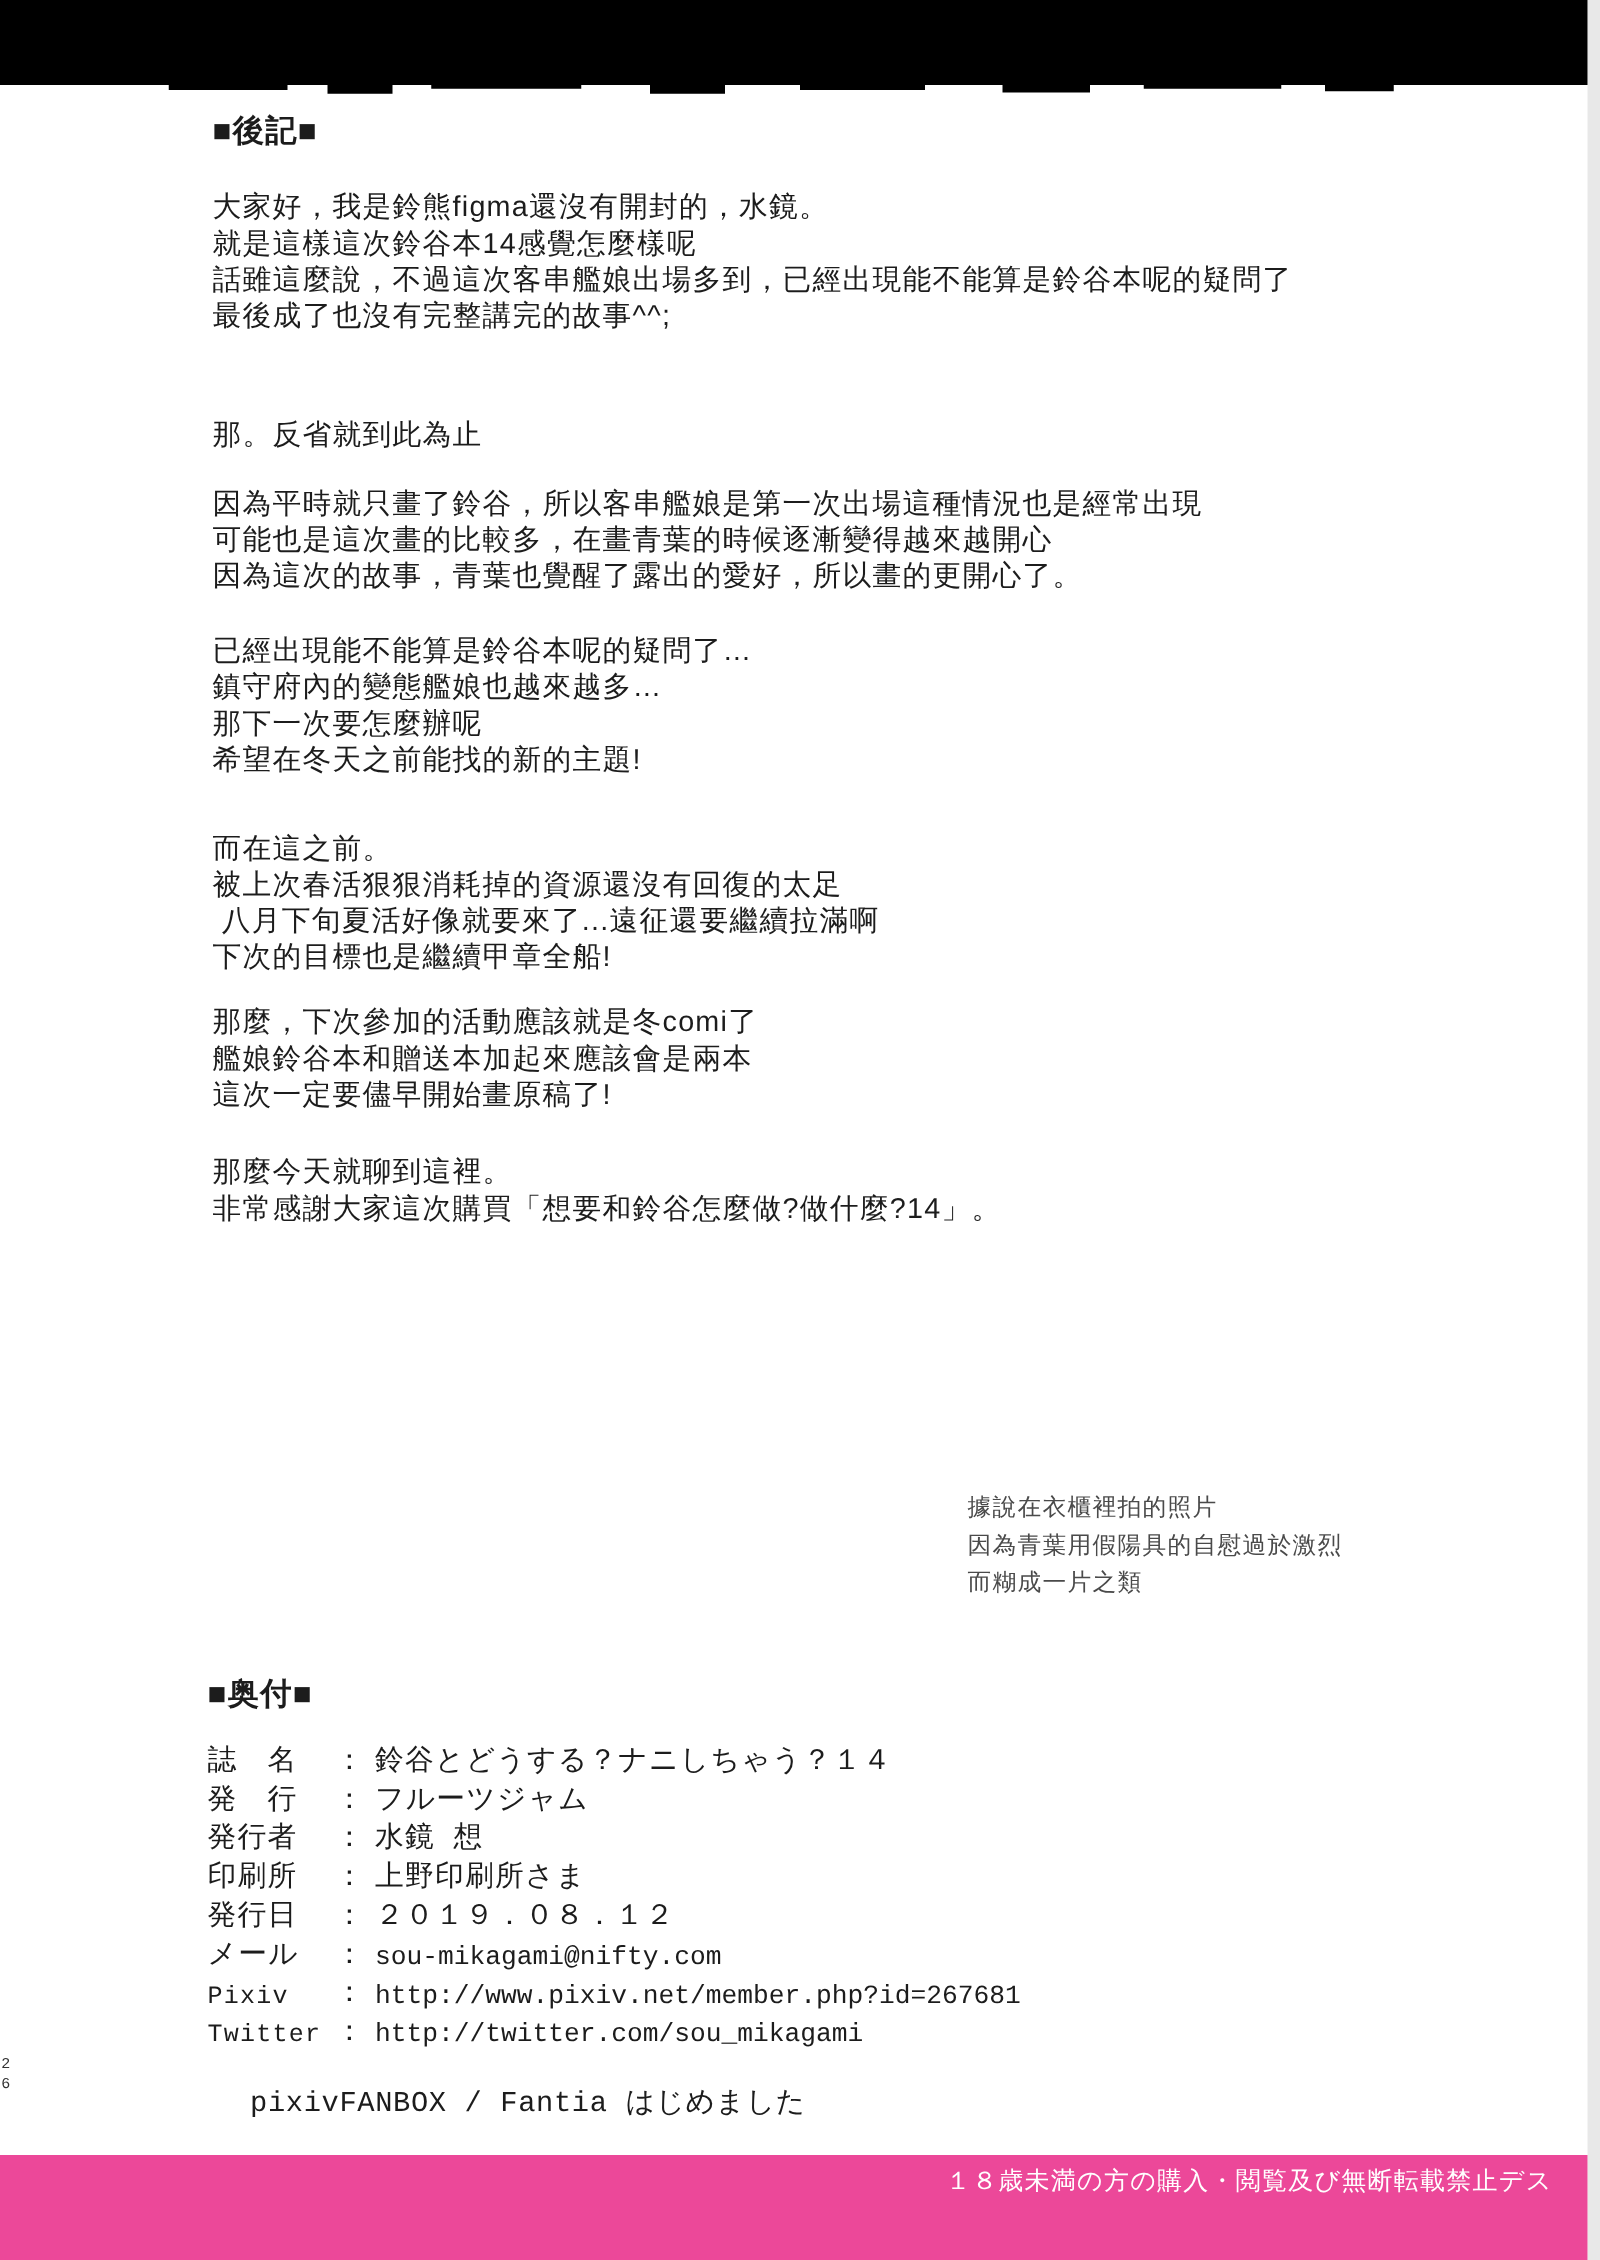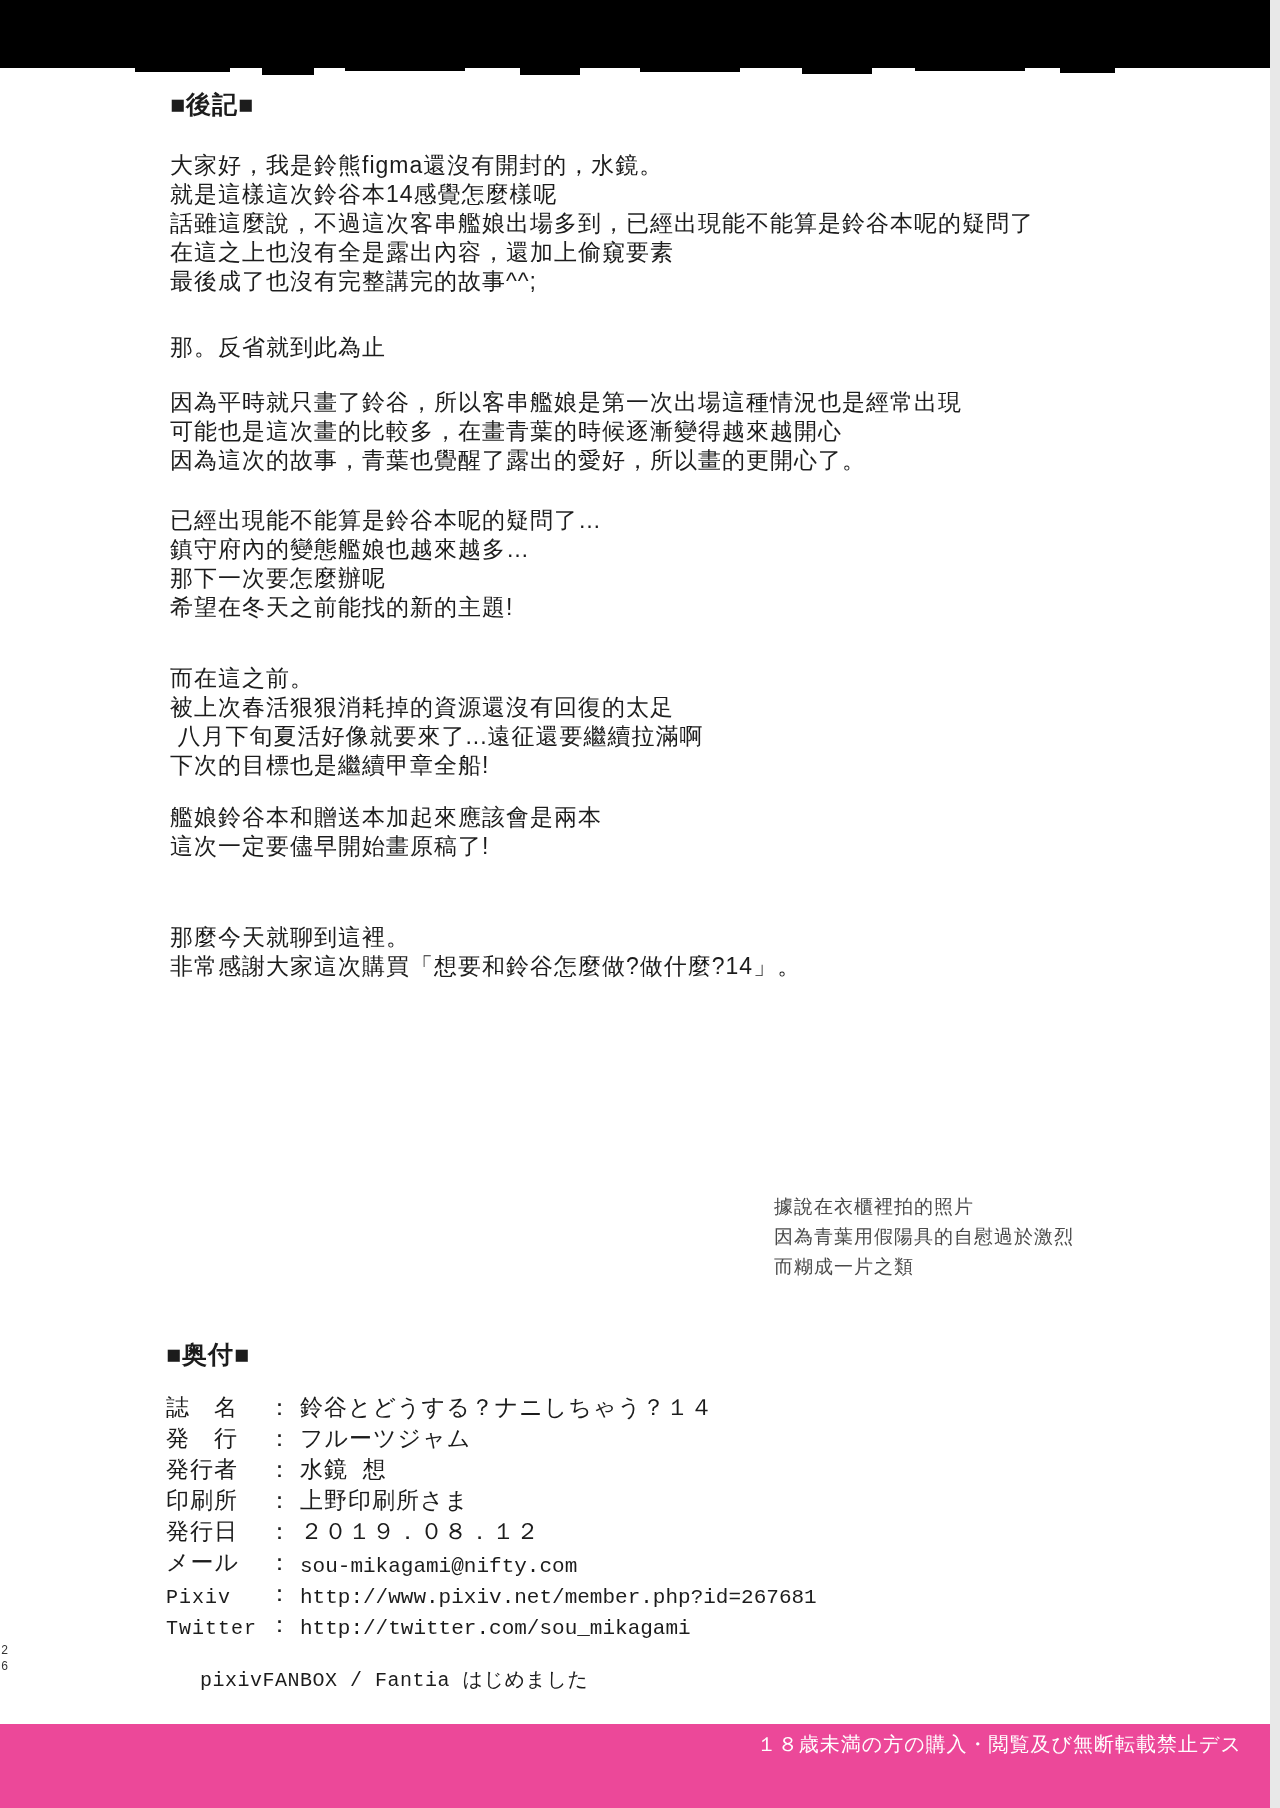--- a/index.html
+++ b/index.html
@@ -42,21 +42,21 @@
   .colophon{position:absolute;left:166px;top:1392px;font-family:"Liberation Mono", monospace;}
   .colophon-row{display:flex;height:31px;align-items:flex-end;}
   .col-label{width:102px;font-size:23px;letter-spacing:1px;white-space:pre;}
   .col-label.latin{font-size:20px;padding-top:2px;}
   .col-sep{width:32px;font-size:23px;}
   .col-value{font-size:23px;letter-spacing:1px;white-space:pre;}
   .col-value.latin{font-size:21px;letter-spacing:0;padding-top:2px;}
   .fanbox-note{
     position:absolute;left:200px;top:1666px;
     font-family:"Liberation Mono", monospace;
-    font-size:20px;letter-spacing:0.5px;white-space:nowrap;
+    font-size:23px;letter-spacing:0.5px;white-space:nowrap;
   }
   
   .page-number{
     position:absolute;left:1px;top:1643px;
     font-size:12px;line-height:16px;color:#333;
     font-family:"Liberation Mono", monospace;
   }
 </style>
 </head>
 <body>
@@ -72,21 +72,20 @@
   <div class="artifact" style="left:802px;top:66px;width:70px;height:8px;"></div>
   <div class="artifact" style="left:915px;top:66px;width:110px;height:5px;"></div>
   <div class="artifact" style="left:1060px;top:66px;width:55px;height:7px;"></div>
 
   <div class="heading" style="top:88px;">■後記■</div>
 
   <div class="para" style="top:151px;">
     <div class="line">大家好，我是鈴熊figma還沒有開封的，水鏡。</div>
     <div class="line">就是這樣這次鈴谷本14感覺怎麼樣呢</div>
     <div class="line">話雖這麼說，不過這次客串艦娘出場多到，已經出現能不能算是鈴谷本呢的疑問了</div>
-    <div class="line">在這之上也沒有全是露出內容，還加上偷窺要素</div>
     <div class="line">最後成了也沒有完整講完的故事^^;</div>
   </div>
 
   <div class="para" style="top:333px;">
     <div class="line">那。反省就到此為止</div>
   </div>
 
   <div class="para" style="top:388px;">
     <div class="line">因為平時就只畫了鈴谷，所以客串艦娘是第一次出場這種情況也是經常出現</div>
     <div class="line">可能也是這次畫的比較多，在畫青葉的時候逐漸變得越來越開心</div>
@@ -101,20 +100,21 @@
   </div>
 
   <div class="para" style="top:653px;margin-top:11px;">
     <div class="line">而在這之前。</div>
     <div class="line">被上次春活狠狠消耗掉的資源還沒有回復的太足</div>
     <div class="line"> 八月下旬夏活好像就要來了...遠征還要繼續拉滿啊</div>
     <div class="line">下次的目標也是繼續甲章全船!</div>
   </div>
 
   <div class="para" style="top:803px;">
+    <div class="line">那麼，下次參加的活動應該就是冬comi了</div>
     <div class="line">艦娘鈴谷本和贈送本加起來應該會是兩本</div>
     <div class="line">這次一定要儘早開始畫原稿了!</div>
   </div>
 
   <div class="para" style="top:923px;">
     <div class="line">那麼今天就聊到這裡。</div>
     <div class="line">非常感謝大家這次購買「想要和鈴谷怎麼做?做什麼?14」。</div>
   </div>
 
   <div class="margin-note">

